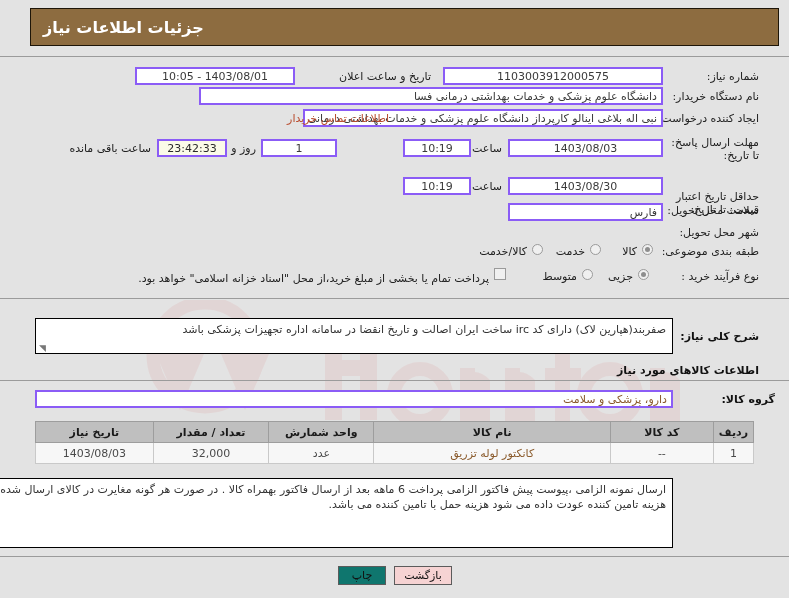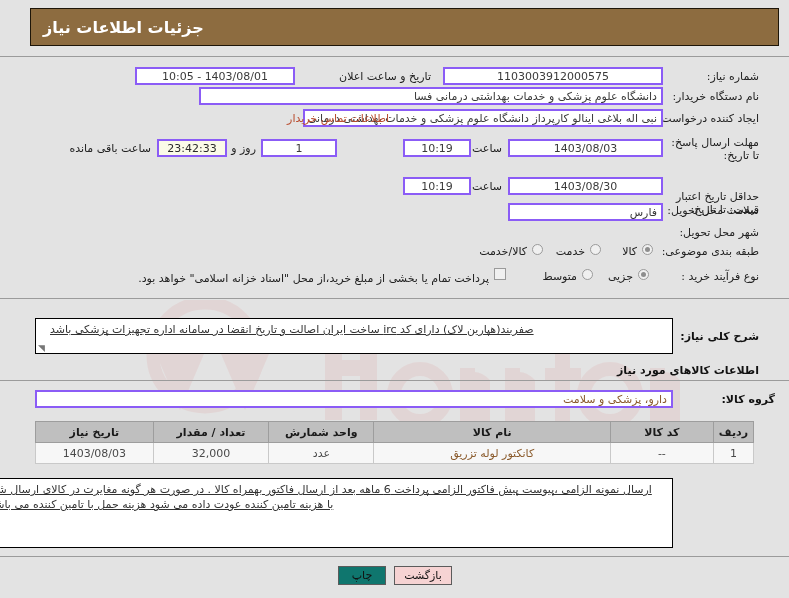--- a/index.html
+++ b/index.html
@@ -123,26 +123,25 @@
     z-index: 2;
   }
 
   
   .area {
     position: absolute;
     background: #ffffff;
     border: 1px solid #000;
     font-size: 11px;
     color: #333;
-    padding: 3px 14px;
-    text-align: left;
+    padding: 3px 6px;
+    text-align: right;
     line-height: 15px;
     overflow: hidden;
     z-index: 2;
-    text-decoration: underline;
   }
   .area .grip {
     position: absolute;
     left: 2px; bottom: 1px;
     width: 8px; height: 8px;
     color: #777;
     font-size: 9px;
     line-height: 8px;
   }
 

